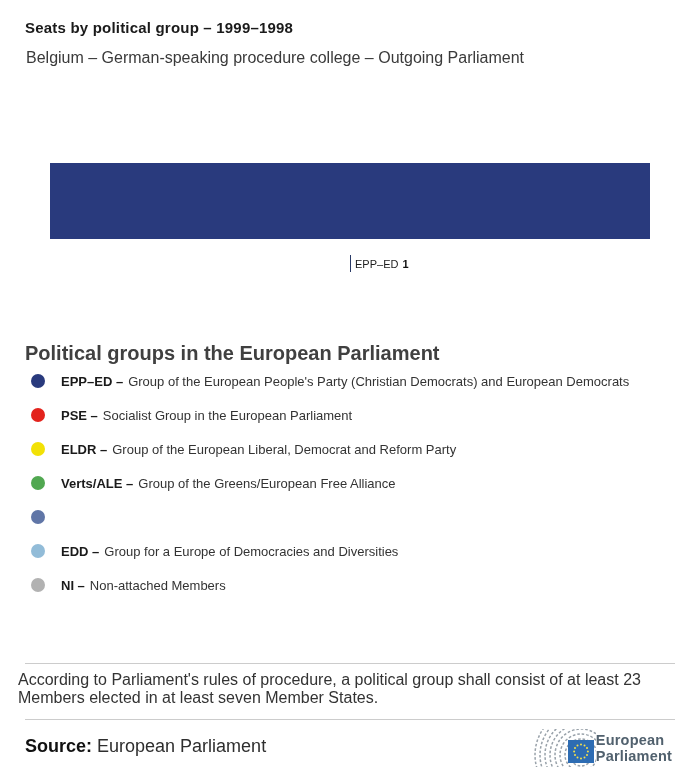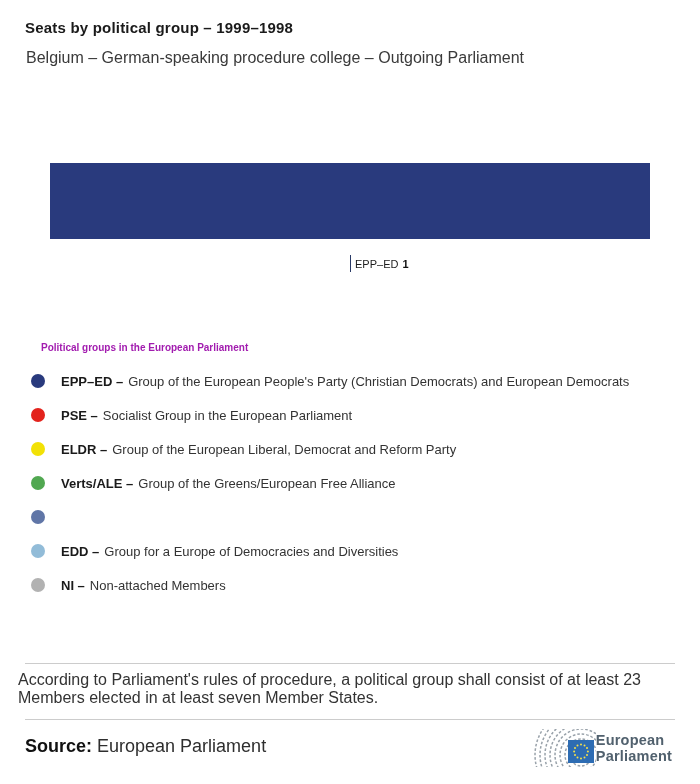--- a/index.html
+++ b/index.html
@@ -46,21 +46,21 @@
   }
   .total-row .rule { flex: 1; height: 1px; background: #c9c9c9; }
   .total-row .total-text {
     font-family: "DejaVu Sans Mono", monospace;
     font-size: 14px; font-weight: 700; color: #141414;
     white-space: nowrap;
   }
 
   .legend-heading {
     position: absolute; left: 25px; top: 342px;
-    font-size: 10px; font-weight: 700; color: #a21caf; margin-left: 16px;
+    font-size: 20px; font-weight: 700; color: #404040;
   }
   .legend {
     position: absolute; left: 25px; top: 374px; width: 660px;
   }
   .legend-row {
     display: flex; align-items: center;
     height: 14px; margin-bottom: 20px; padding-left: 6px;
   }
   .legend-row .dot {
     width: 14px; height: 14px; border-radius: 50%;

